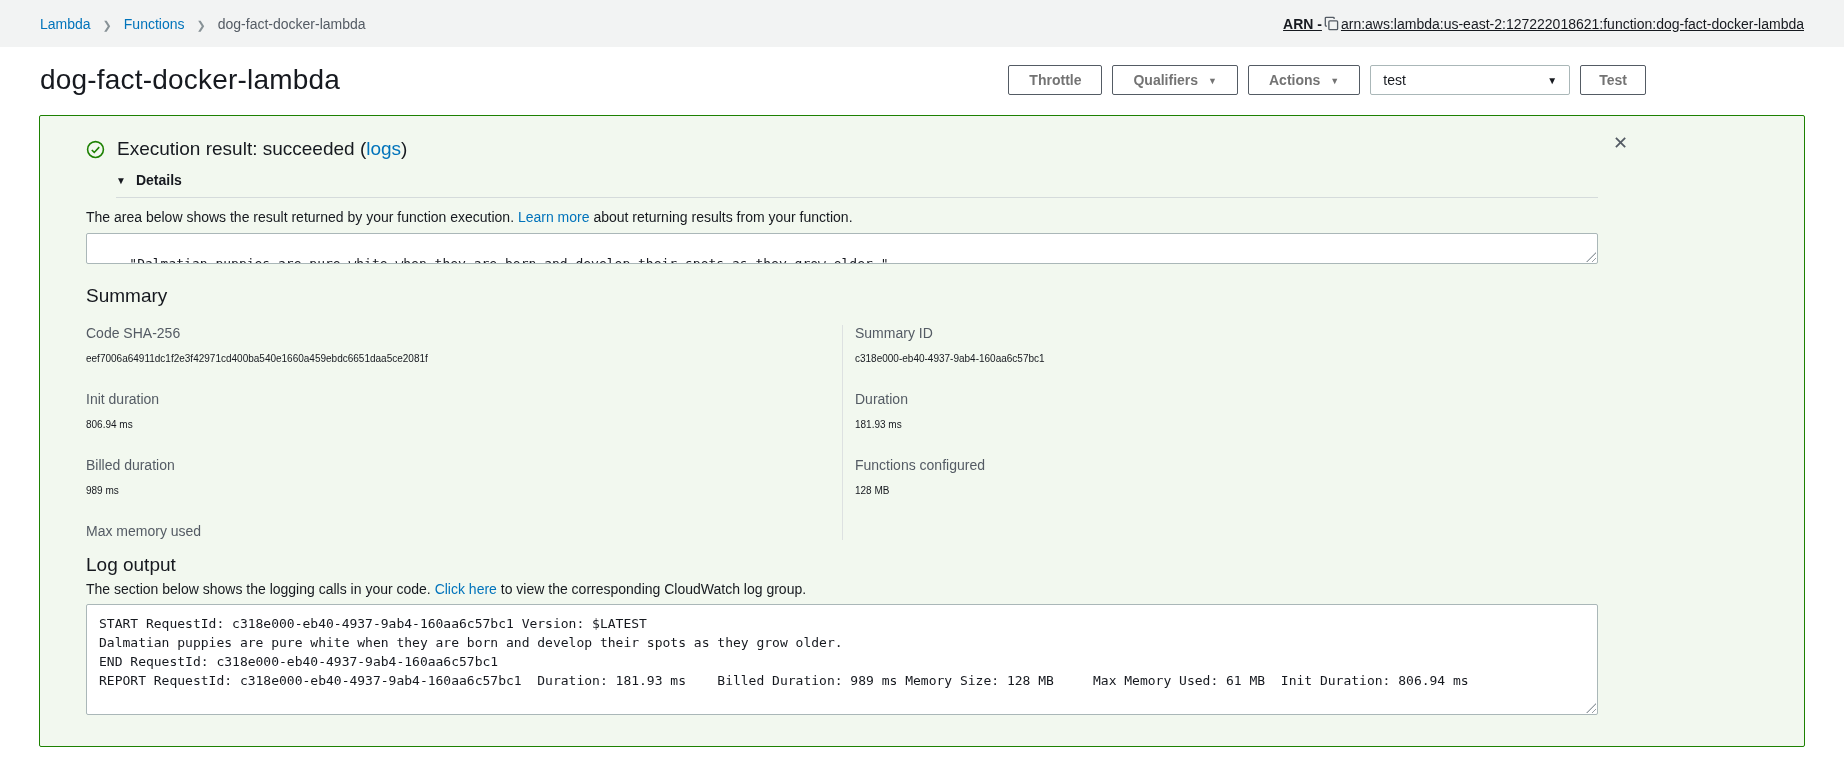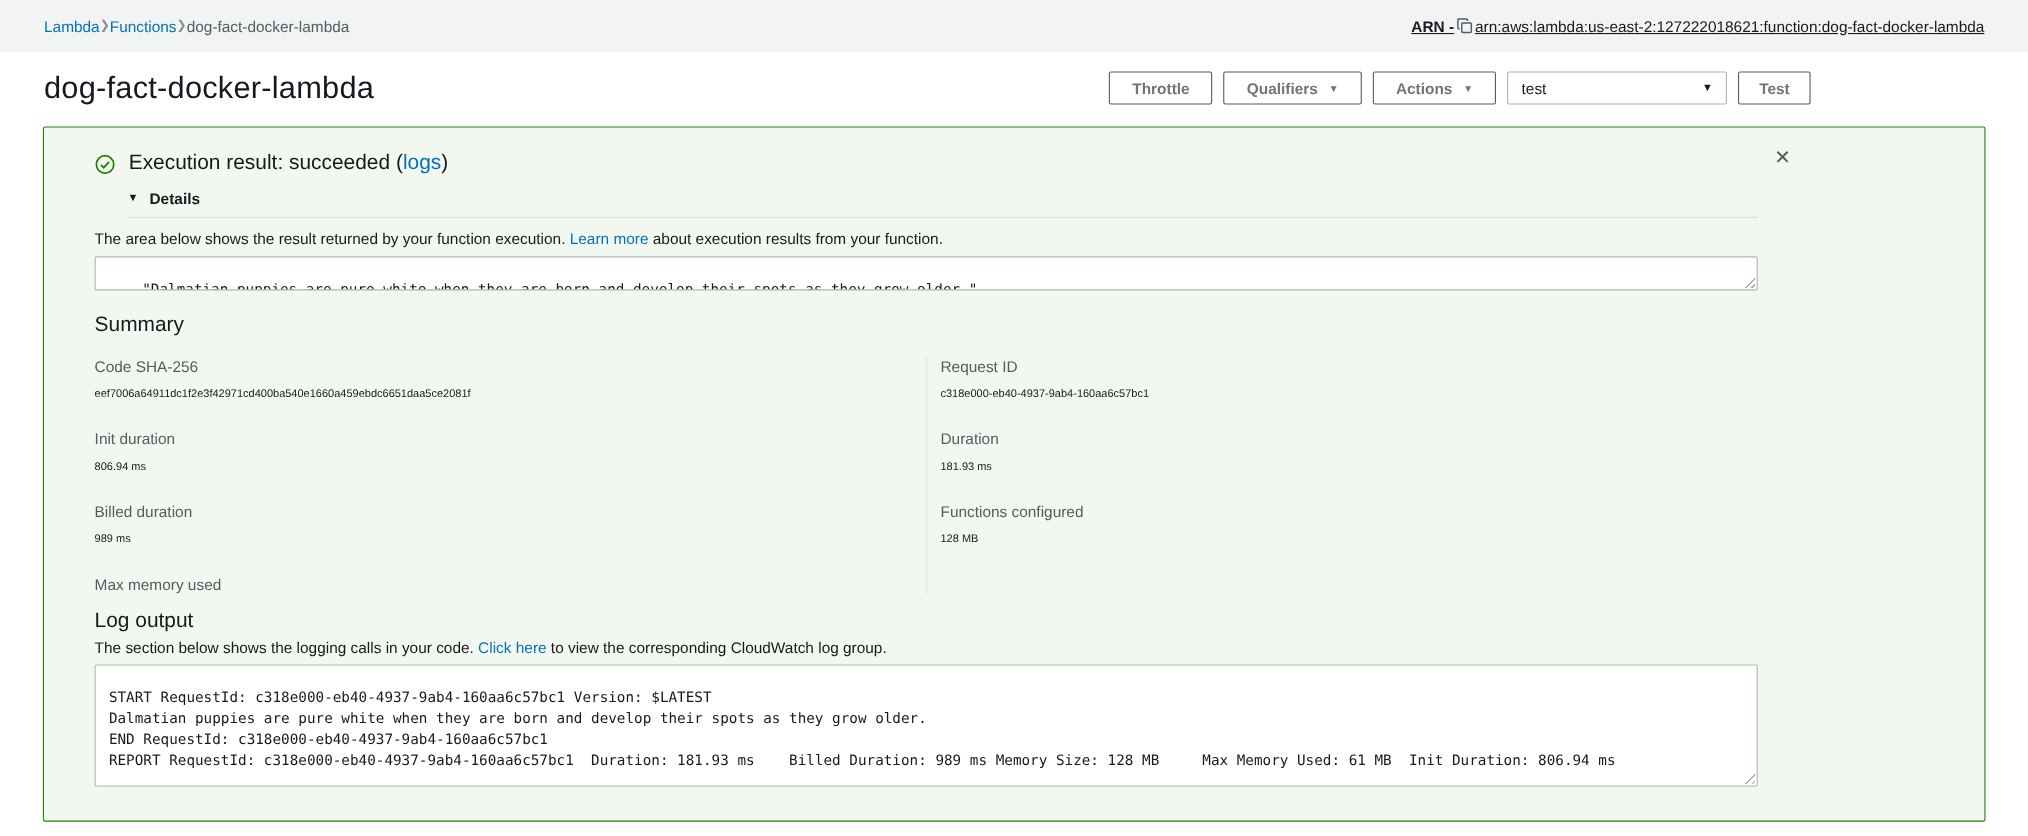--- a/index.html
+++ b/index.html
@@ -2,21 +2,21 @@
 <html><head>
 <meta charset="utf-8">
 <style>
   * { margin:0; padding:0; box-sizing:border-box; }
   html,body { width:1844px; height:760px; background:#ffffff; overflow:hidden;
               font-family:"Liberation Sans", sans-serif; color:#16191f; }
 
   
   .topbar { height:47px; background:#f2f3f3; display:flex; justify-content:space-between;
             align-items:center; padding:0 40px; font-size:14px; }
-  .crumbs { display:flex; align-items:flex-start; gap:0; }
+  .crumbs { display:flex; align-items:flex-end; gap:12px; }
   .crumbs a { color:#0073bb; text-decoration:none; cursor:pointer; }
   .crumb-sep { color:#879196; font-size:11px; }
   .crumb-current { color:#545b64; }
   .arn-group { display:flex; align-items:center; gap:2px;text-decoration:underline; }
   .arn-label { font-weight:700; }
   .copy-btn { display:inline-flex; cursor:pointer; }
 
   
   .header-row { display:flex; justify-content:space-between; align-items:center;
                 padding:8px 40px 0 40px; height:58px; }
@@ -65,21 +65,21 @@
   .summary-grid { display:flex; margin-top:18px; }
   .sum-col { width:50%; }
   .sum-col.right { border-left:1px solid #dde1e1; padding-left:12px; }
   .sum-item { margin-bottom:24px; }
   .sum-item:last-child { margin-bottom:0; }
   .sum-label { font-size:14px; color:#545b64; line-height:17px; }
   .sum-value { font-size:10px; color:#16191f; line-height:17px; margin-top:8px; }
 
   .log-heading { margin-top:14px; }
   .log-intro { margin-top:5px; }
-  .log-box { margin-top:6px; height:111px; padding:20px 12px; }
+  .log-box { margin-top:6px; height:111px; padding:9px 12px; }
   .log-line { white-space:pre; line-height:19px; }
 </style>
 </head>
 <body>
 
 <div class="topbar">
   <div class="crumbs">
     <a>Lambda</a>
     <span class="crumb-sep">❯</span>
     <a>Functions</a>
@@ -136,21 +136,21 @@
     </span>
     <span class="banner-title"><span>Execution result: succeeded (</span><a>logs</a><span>)</span></span>
   </div>
 
   <div class="details-row">
     <span class="details-tri">▼</span>
     <span class="details-label">Details</span>
   </div>
   <hr class="details-hr">
 
-  <div class="intro"><span>The area below shows the result returned by your function execution. </span><a>Learn more</a><span> about execution results from your function.</span></div>
+  <div class="intro"><span>The area below shows the result returned by your function execution. </span><a>Learn more</a><span> about returning results from your function.</span></div>
 
   <div class="code-box result-box">
     <span>"Dalmatian puppies are pure white when they are born and develop their spots as they grow older."</span>
     <span class="resize-handle"></span>
   </div>
 
   <div class="section-heading">Summary</div>
 
   <div class="summary-grid">
     <div class="sum-col">
@@ -165,21 +165,21 @@
       <div class="sum-item">
         <div class="sum-label">Billed duration</div>
         <div class="sum-value">989 ms</div>
       </div>
       <div class="sum-item">
         <div class="sum-label">Max memory used</div>
       </div>
     </div>
     <div class="sum-col right">
       <div class="sum-item">
-        <div class="sum-label">Request ID</div>
+        <div class="sum-label">Summary ID</div>
         <div class="sum-value">c318e000-eb40-4937-9ab4-160aa6c57bc1</div>
       </div>
       <div class="sum-item">
         <div class="sum-label">Duration</div>
         <div class="sum-value">181.93 ms</div>
       </div>
       <div class="sum-item">
         <div class="sum-label">Functions configured</div>
         <div class="sum-value">128 MB</div>
       </div>

